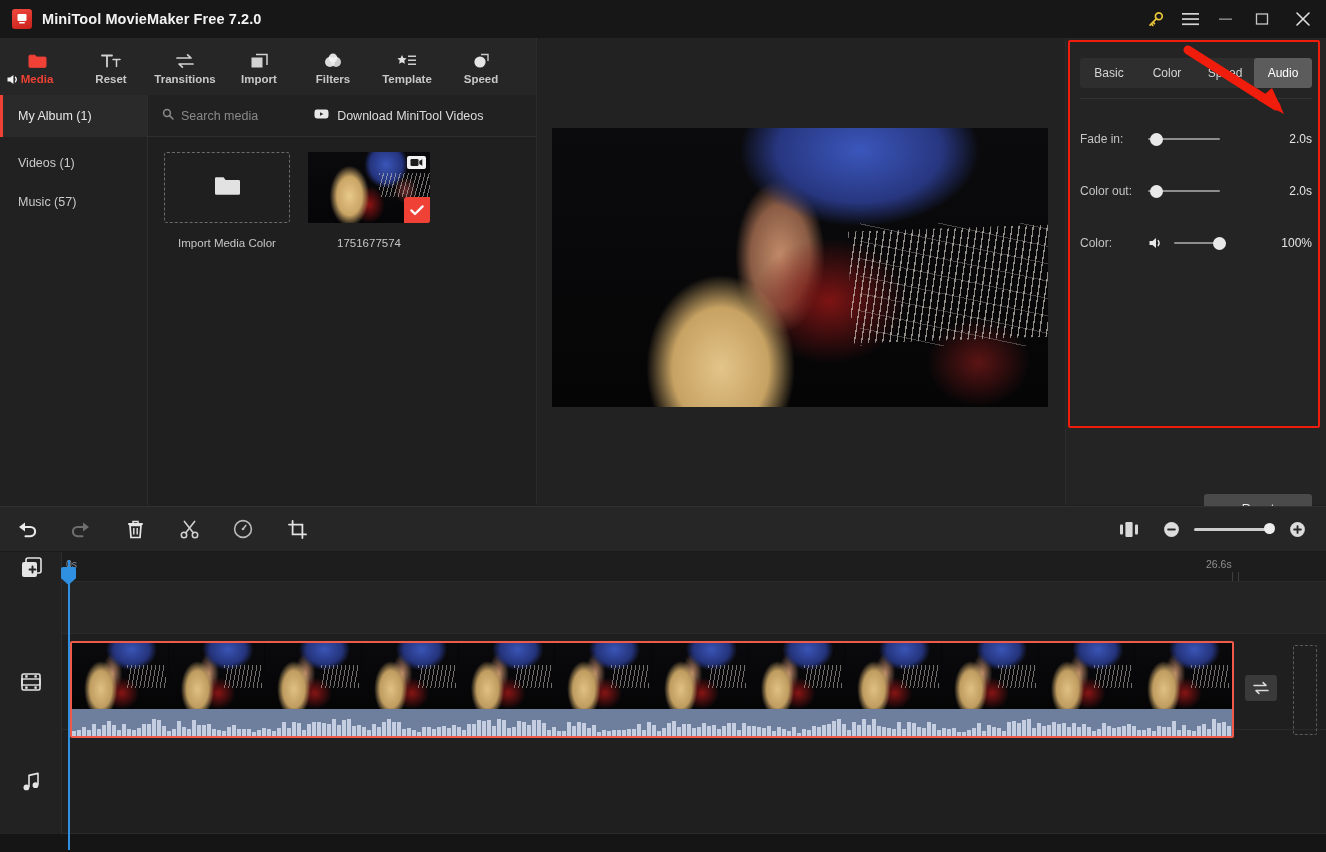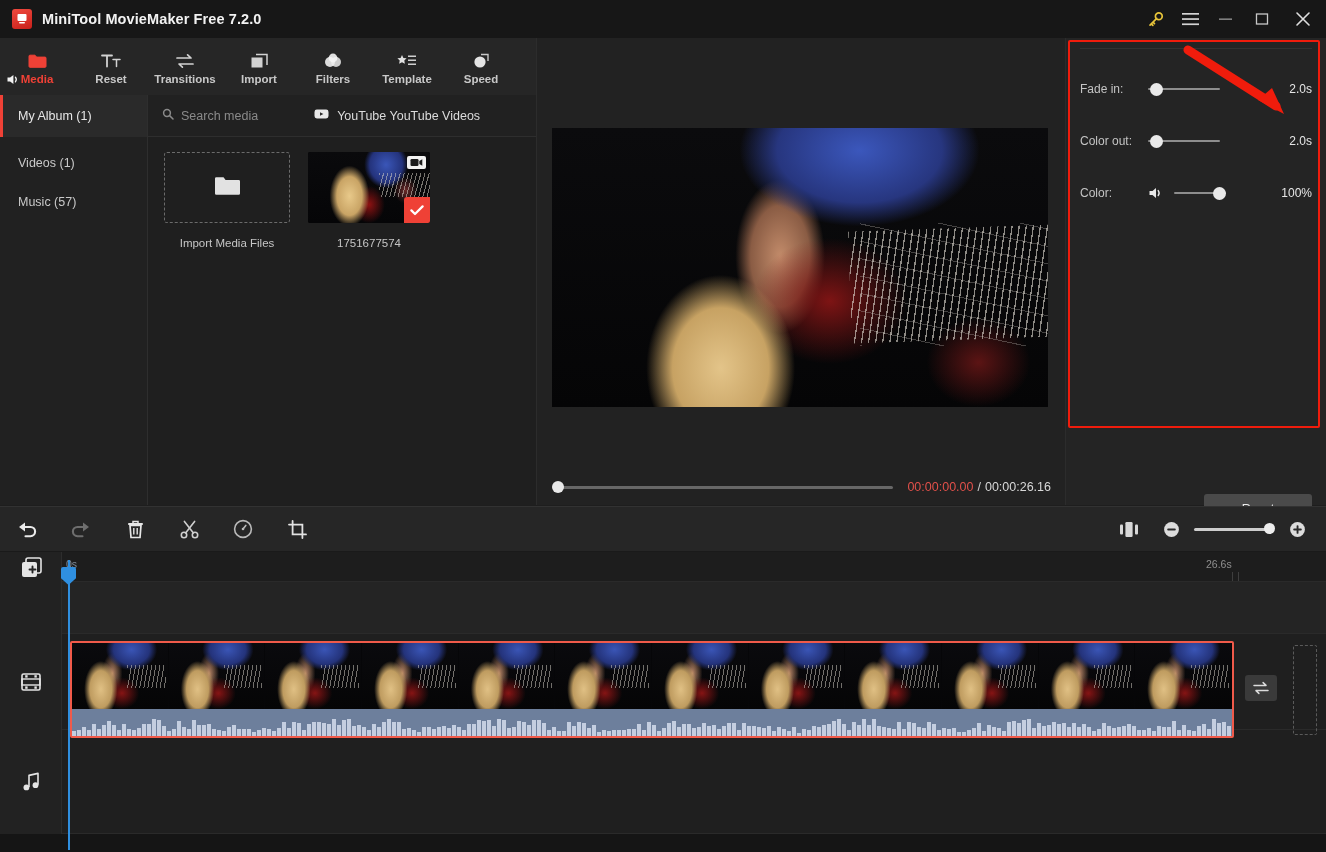--- a/index.html
+++ b/index.html
@@ -372,21 +372,21 @@
       </span>
       <span>Search media</span>
     </div>
     <div class="ytd-cell">
       <span>
         <svg width="15" height="12" viewBox="0 0 15 12">
             <rect x=".5" y="1.5" width="14" height="9" rx="2.4" fill="#e8e8e8"></rect>
             <path d="M6 4.2 L9.4 6 L6 7.8z" fill="#2a2a2a"></path>
           </svg>
       </span>
-      <span>YouTube YouTube Videos</span>
+      <span>Download MiniTool Videos</span>
     </div>
   </div>
 
   <div class="catlist">
     <div class="catitem">
       <span>Videos (1)</span>
     </div>
     <div class="catitem">
       <span>Music (57)</span>
     </div>
@@ -394,21 +394,21 @@
 
   <div class="mediagrid">
     <div class="import-tile">
       <div class="import-box">
         <span>
           <svg width="26" height="21" viewBox="0 0 26 21">
               <path d="M1 3.6a1.3 1.3 0 0 1 1.3-1.3h7.2l2.1 2.6h13.1a1.3 1.3 0 0 1 1.3 1.3v12.2a1.3 1.3 0 0 1-1.3 1.3H2.3A1.3 1.3 0 0 1 1 18.4z" fill="#e2e2e2"></path>
             </svg>
         </span>
       </div>
-      <div class="tile-cap">Import Media Files</div>
+      <div class="tile-cap">Import Media Color</div>
     </div>
     <div class="media-tile">
       <div class="thumb">
         <div class="photo"></div>
         <div class="strings"></div>
         <div class="vid-badge">
           <svg width="13" height="9" viewBox="0 0 13 9">
               <rect x=".5" y="1" width="8" height="7" rx="1.2" fill="#1c1c1c"></rect>
               <path d="M9.3 3 L12.3 1.3 v6.4 L9.3 6z" fill="#1c1c1c"></path>
             </svg>
@@ -424,28 +424,20 @@
   </div>
 
   <div class="player-pane">
 
     <div class="video-wrap">
       <div class="video-img"></div>
       <div class="video-frets"></div>
       <div class="video-strings"></div>
     </div>
 
-    <div class="seek-row">
-      <div class="seek-track">
-        <div class="seek-knob"></div>
-      </div>
-      <div class="time-cur">00:00:00.00</div>
-      <div class="time-sep">/</div>
-      <div class="time-tot">00:00:26.16</div>
-    </div>
 
     <div class="ctrl-row">
       <div class="cbtn">
         <svg width="15" height="16" viewBox="0 0 15 16">
             <path d="M2 1.2 L13.4 8 L2 14.8z" fill="#ececec"></path>
           </svg>
       </div>
       <div class="cbtn">
         <svg width="15" height="15" viewBox="0 0 15 15">
             <rect x="1.6" y="2" width="2.1" height="11" fill="#ececec"></rect>
@@ -484,20 +476,34 @@
         <svg width="18" height="18" viewBox="0 0 18 18">
             <path d="M1.2 5.4V1.2h4.2M12.6 1.2h4.2v4.2M16.8 12.6v4.2h-4.2M5.4 16.8H1.2v-4.2" stroke="#ececec" stroke-width="1.6" fill="none" stroke-linecap="round"></path>
             <rect x="5.4" y="6" width="7.2" height="6" fill="#ececec"></rect>
           </svg>
       </div>
     </div>
   </div>
 
   <div class="prop-pane">
 
+    <div class="tabgrp">
+      <div class="ptab">
+        <span>Basic</span>
+      </div>
+      <div class="ptab">
+        <span>Color</span>
+      </div>
+      <div class="ptab">
+        <span>Speed</span>
+      </div>
+      <div class="ptab active">
+        <span>Audio</span>
+      </div>
+    </div>
 
     <div class="prop-rows">
       <div class="prow">
         <div class="plabel">Fade in:</div>
         <div class="ptrack">
           <div class="pknob" style="left:2px;"></div>
         </div>
         <div class="pval">2.0s</div>
       </div>
 

